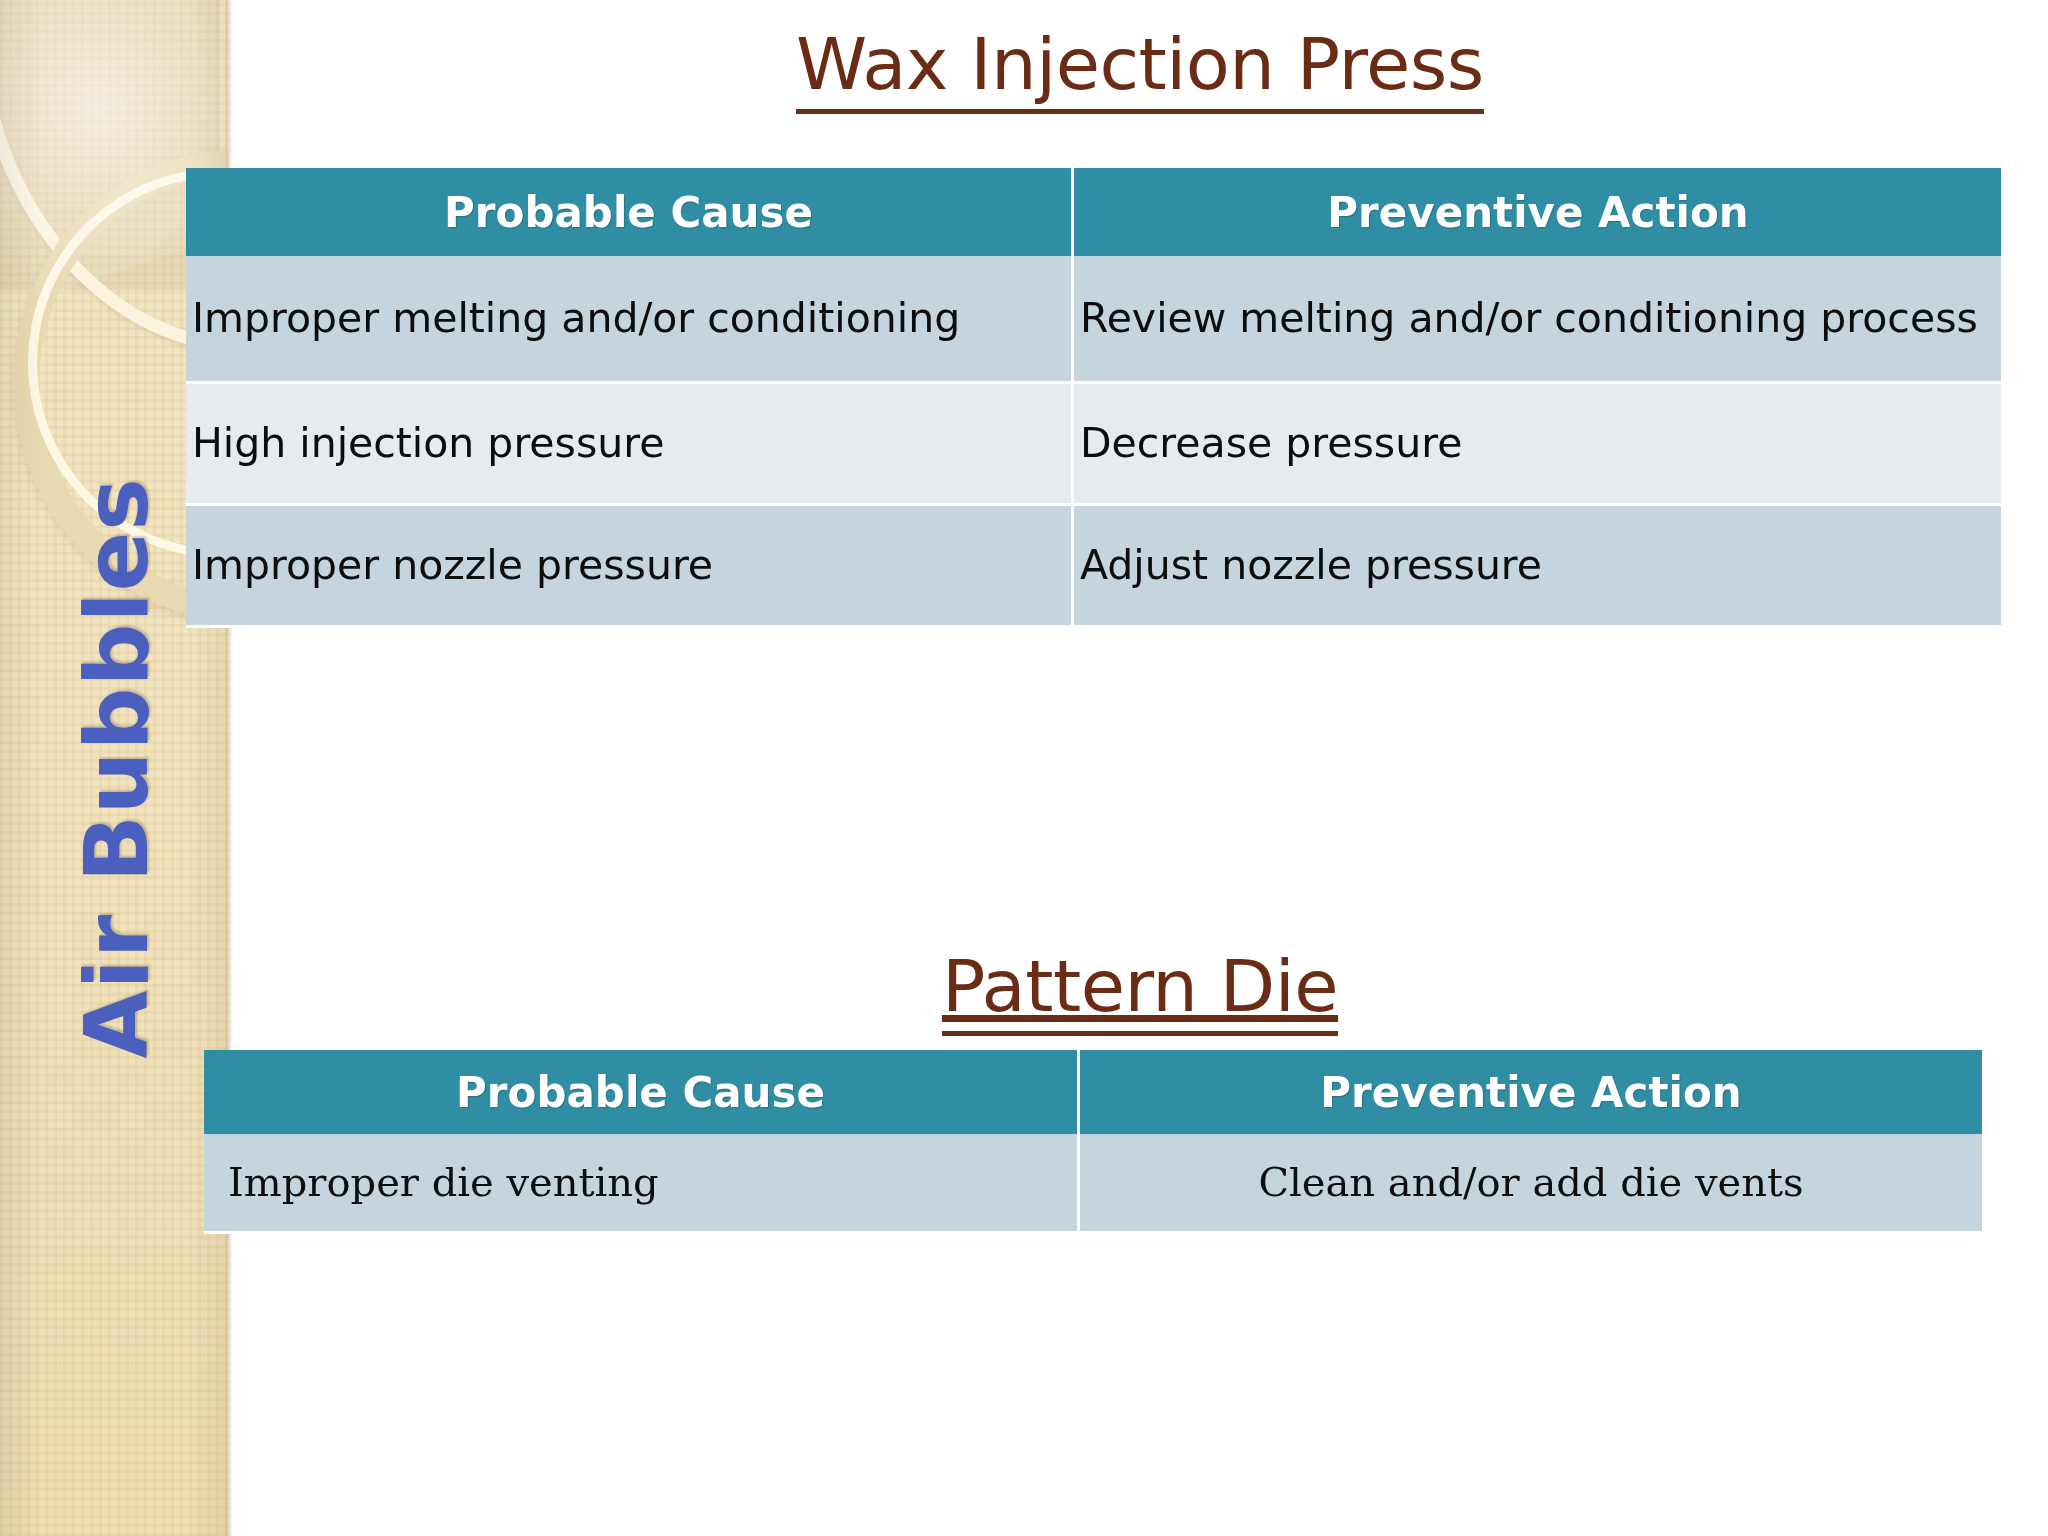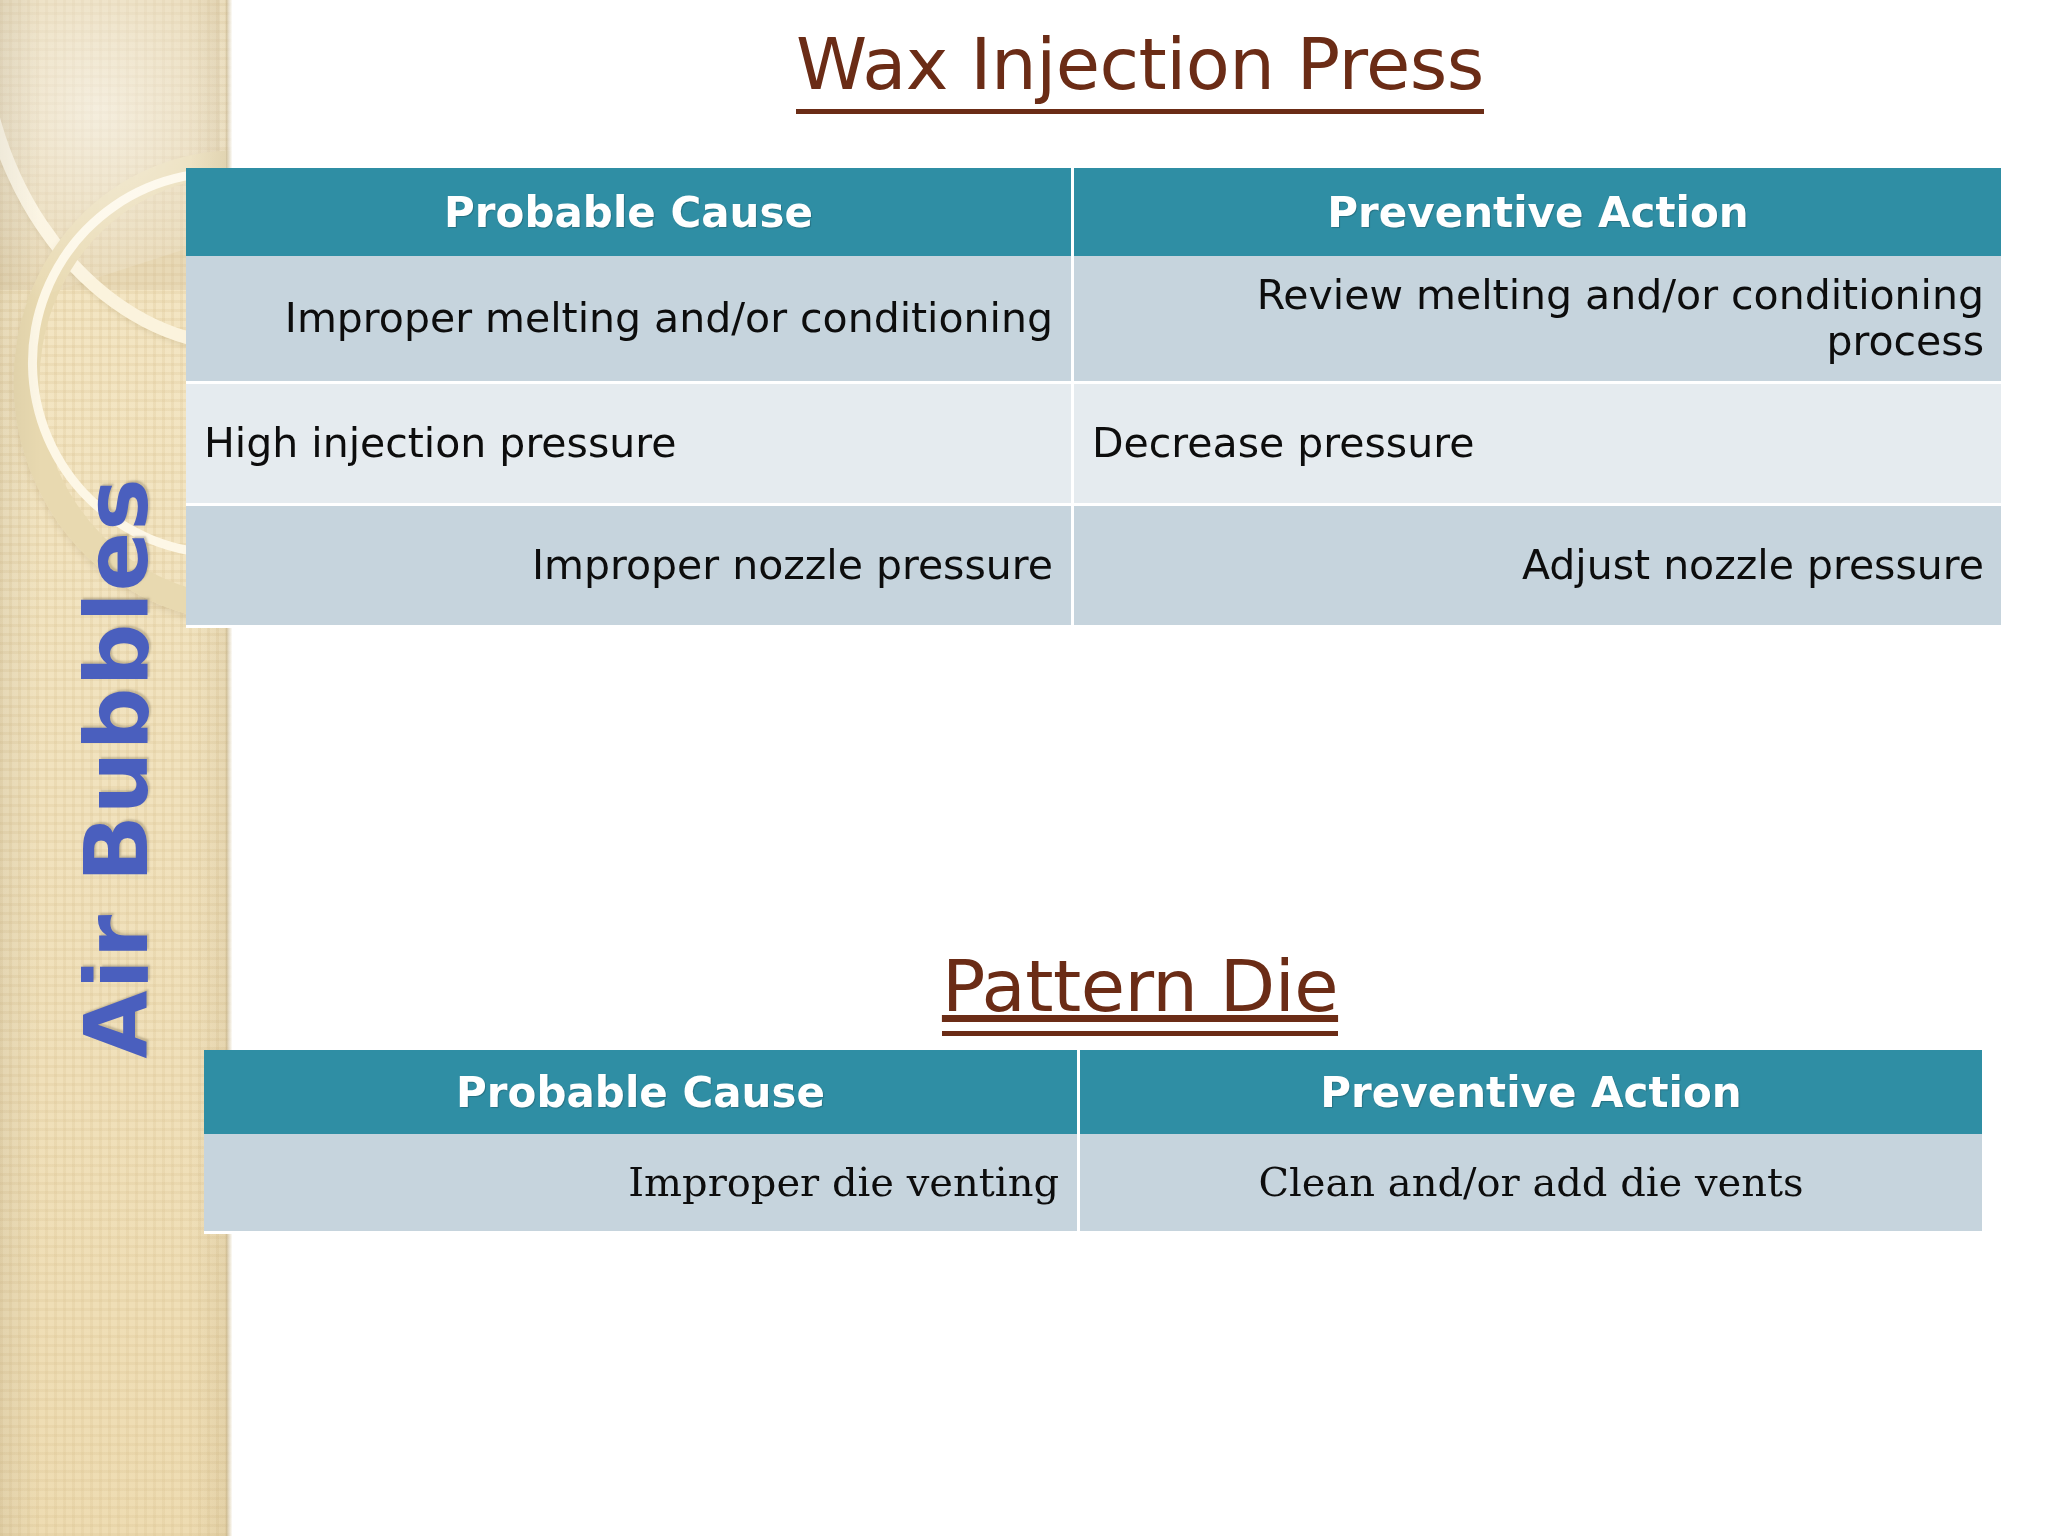--- a/index.html
+++ b/index.html
@@ -134,21 +134,21 @@
   #title-wax { position: absolute; left: 0; top: 28px; width: 1816px; }
   #title-die { position: absolute; left: 0; top: 950px; width: 1816px; text-decoration: underline; }
 
   .tbl {
     position: absolute;
     border-collapse: separate;
     border-spacing: 0;
     table-layout: fixed;
   }
   .tbl th, .tbl td {
-    padding: 0 18px;
+    padding: 0 6px;
     vertical-align: middle;
     text-align: left;
     margin-left: 42px;
   }
   .tbl th {
     background: #2f8ea4;
     color: #ffffff;
     font-family: "DejaVu Sans", sans-serif;
     font-weight: bold;
     font-size: 42px;
@@ -160,21 +160,21 @@
   .tbl th:last-child { border-right: none; }
   .tbl td {
     font-family: "DejaVu Sans", sans-serif;
     font-size: 41px;
     color: #0d0d0d;
     line-height: 1.12;
     border-right: 3px solid #ffffff;
     border-bottom: 3px solid #ffffff;
   }
   .tbl td:last-child { border-right: none; }
-  .tbl tbody tr.odd td  { background: #c6d4dd; text-align: right; }
+  .tbl tbody tr.odd td  { background: #c6d4dd; }
   .tbl tbody tr.even td { background: #e5ebef; }
 
   
   #table-wax {
     left: -46px;
     top: 168px;
     width: 1816px;
   }
   #table-wax .col-cause  { width: 888px; }
   #table-wax .col-action { width: 928px; }

